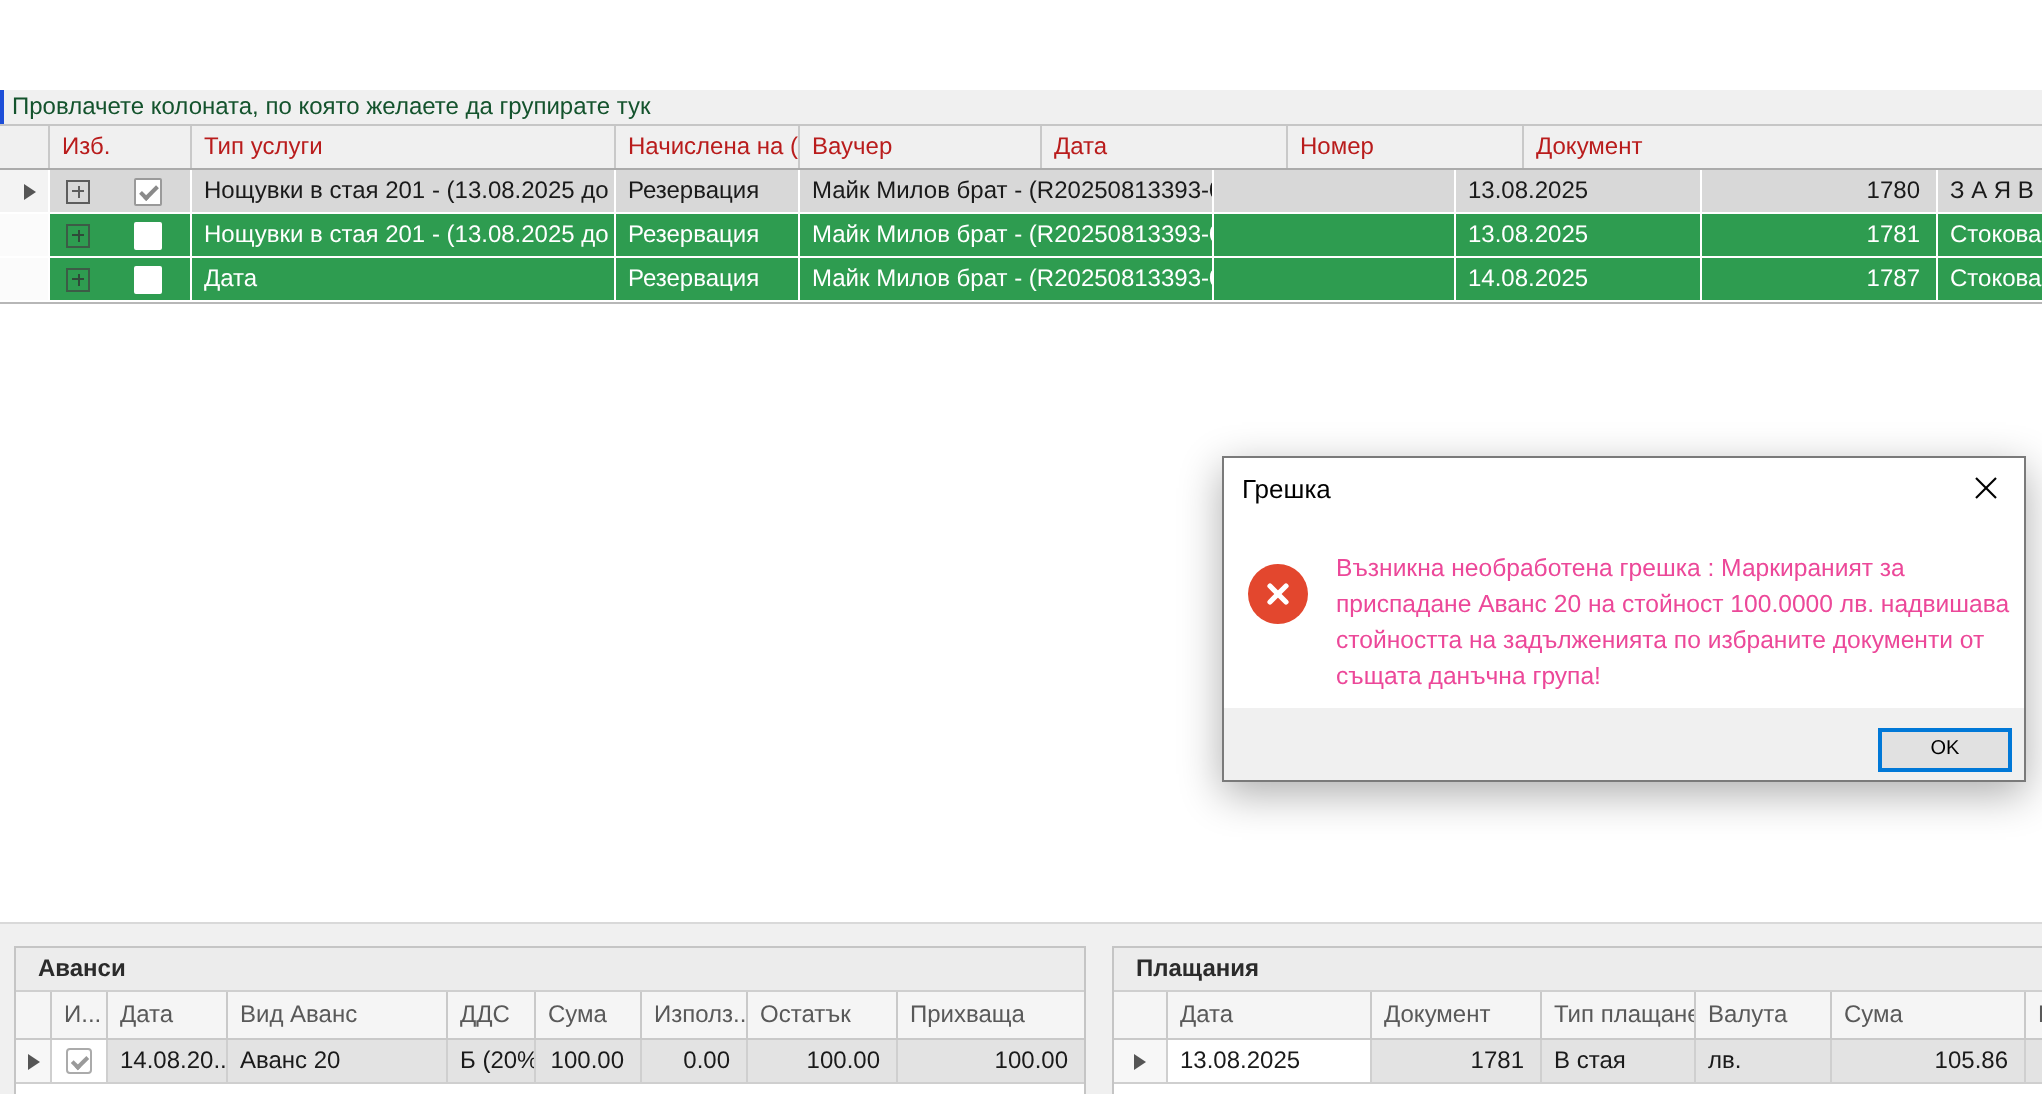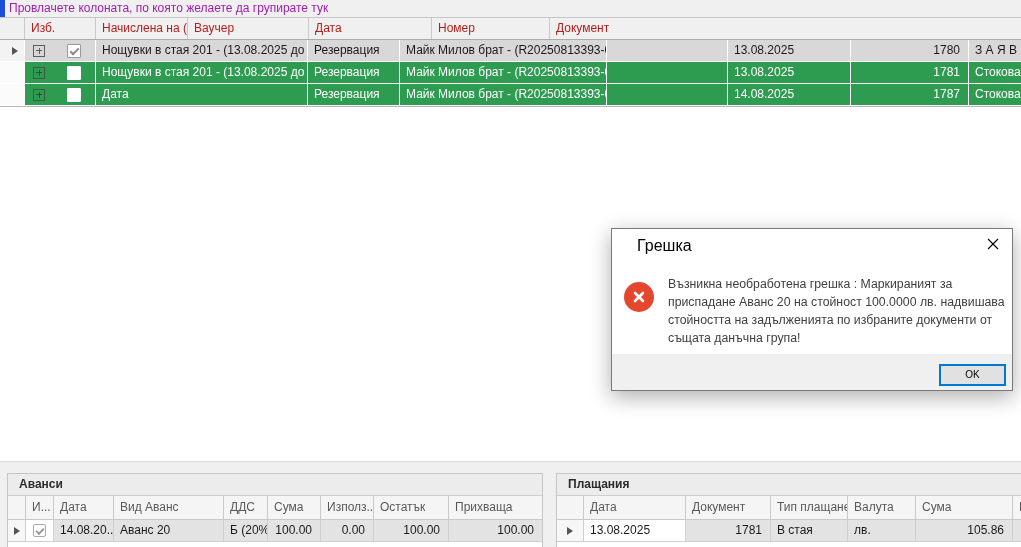--- a/index.html
+++ b/index.html
@@ -6,23 +6,23 @@
   html,body { width:1021px; height:547px; }
   body {
     position:relative; overflow:hidden; background:#fff;
     font-family:"Liberation Sans","DejaVu Sans",sans-serif;
     font-size:12px; color:#1a1a1a;
   }
 
   
   .top-grid { position:absolute; left:0; top:0; width:1021px; }
   .group-panel {
-    height:17px; background:#f0f0f0; color:#a21caf;
+    height:17px; background:#f0f0f0; color:#14532d;
     padding:1px 0 0 4px; line-height:15px; font-size:12px;
-    border-left:5px solid #1d4ed8; overflow:hidden; white-space:nowrap;
+    border-left:2px solid #1d4ed8; overflow:hidden; white-space:nowrap;margin-top:45px;
   }
   .tg-header { display:flex; height:23px; background:#f0f0f0;
     border-top:1px solid #c6c6c6; border-bottom:1px solid #ababab; }
   .tg-header .cell {
     color:#b91c1c; line-height:21px; padding-left:6px;
     border-right:1px solid #c9c9c9; overflow:hidden; white-space:nowrap; flex:none;
   }
   .tg-row { display:flex; height:22px; flex:none; }
   .tg-row .cell {
     line-height:21px; padding-left:6px; border-right:1px solid #fff;
@@ -84,41 +84,42 @@
 
   .small-check { position:relative; width:13px; height:13px; background:#fff;
     border:1px solid #ababab; border-radius:2px; }
   .small-check::after { content:""; position:absolute; left:2px; top:3px; width:6px; height:3px;
     border-left:2px solid #9a9a9a; border-bottom:2px solid #9a9a9a; transform:rotate(-45deg); }
 
   
   .dialog { position:absolute; left:611px; top:228px; width:402px; height:163px;
     background:#fff; border:1px solid #7a7a7a; box-shadow:0 6px 20px rgba(0,0,0,0.32); z-index:10; }
   .dlg-titlebar { position:relative; height:30px; background:#fff; }
-  .dlg-title { position:absolute; left:9px; top:8px; font-size:16px; color:#000;margin-left:16px; }
+  .dlg-title { position:absolute; left:9px; top:8px; font-size:13px; color:#000; }
   .dlg-close { position:absolute; right:11px; top:7px; width:16px; height:16px;
     display:flex; align-items:center; justify-content:center; cursor:pointer; }
   .dlg-icon { position:absolute; left:12px; top:53px; width:30px; height:30px;
     border-radius:50%; background:#e3472e; display:flex; align-items:center; justify-content:center; }
   .dlg-message { position:absolute; left:56px; top:46px; width:342px;
-    font-size:12.3px; line-height:18px; color:#404040; }
+    font-size:12.3px; line-height:18px; color:#ec4899; }
   .dlg-footer { position:absolute; left:0; right:0; bottom:0; height:36px; background:#f0f0f0; }
   .dlg-ok { position:absolute; right:6px; bottom:4px; width:67px; height:22px;
     background:#e1e1e1; border:2px solid #0078d7; font-family:inherit; font-size:10px;
     color:#000; text-align:center; line-height:18px; cursor:pointer; }
 </style>
 </head>
 <body>
 
 <div class="top-grid">
   <div class="group-panel">Провлачете колоната, по която желаете да групирате тук</div>
 
   <div class="tg-header">
     <div class="cell c0"></div>
     <div class="cell c1">Изб.</div>
+    <div class="cell c2">Тип услуги</div>
     <div class="cell c3">Начислена на (...</div>
     <div class="cell c5">Ваучер</div>
     <div class="cell c6">Дата</div>
     <div class="cell c7">Номер</div>
     <div class="cell c8">Документ</div>
   </div>
 
   <div class="tg-body">
 
     <div class="tg-row row-sel">

